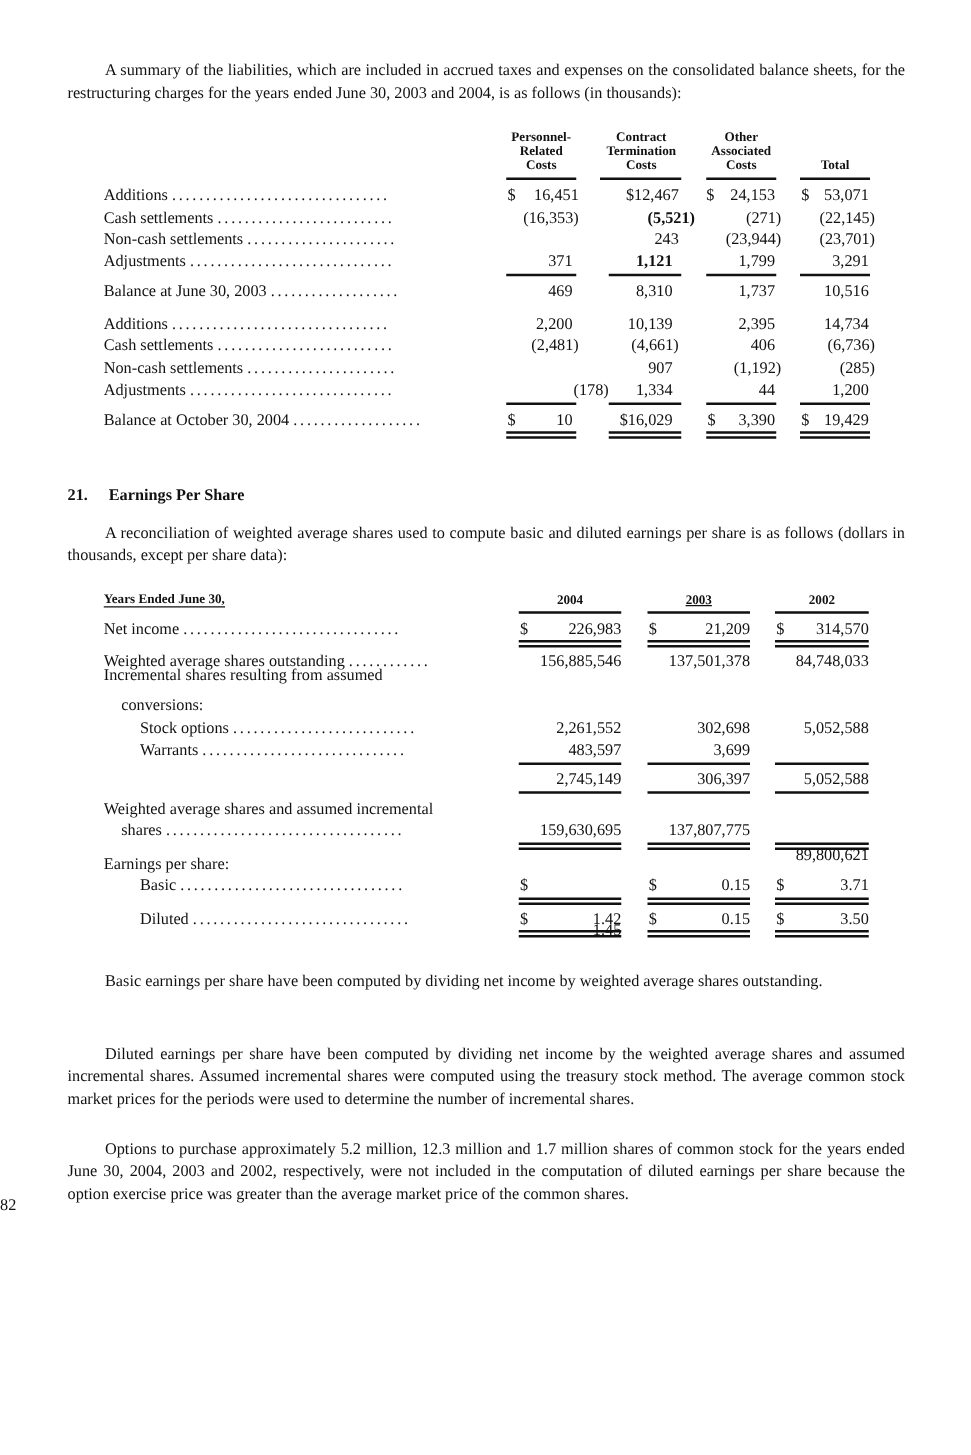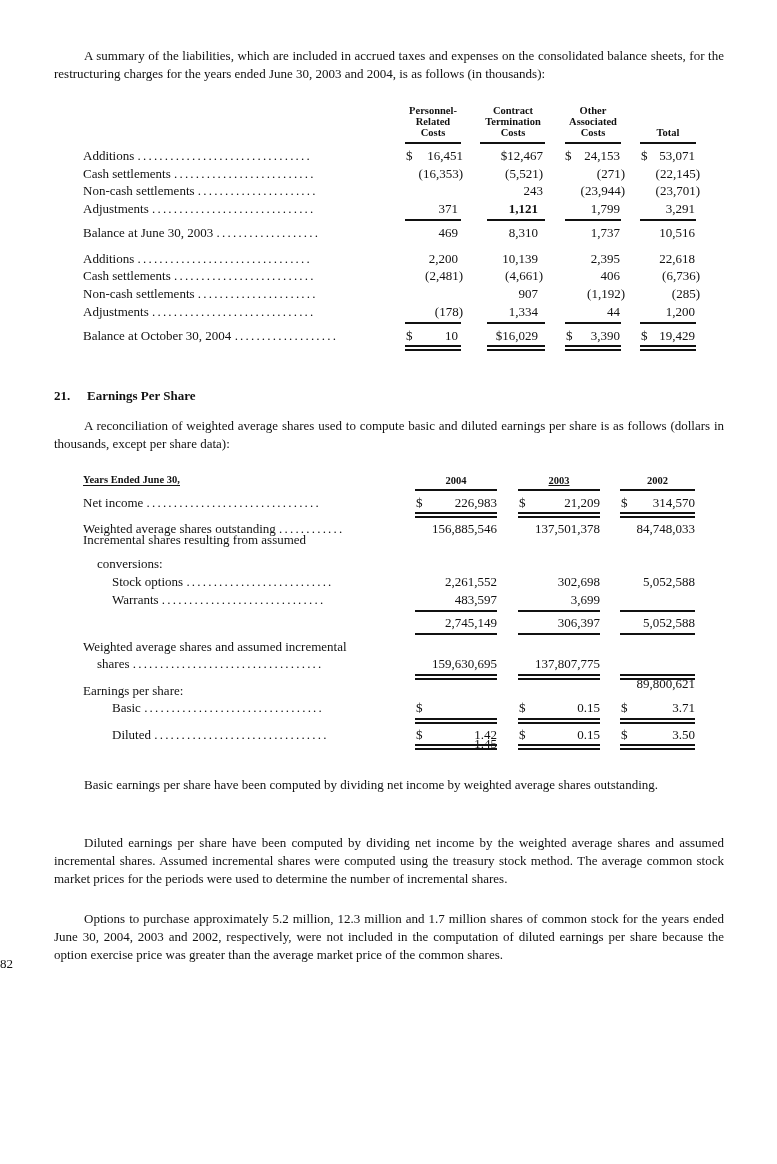--- a/index.html
+++ b/index.html
@@ -68,21 +68,21 @@
   <span class="dollar" style="left:406px; top:148px;">$</span>
   <div class="num-cell" style="left:405px; width:58px; top:148px;">16,451</div>
   <div class="num-cell" style="left:480px; width:63px; top:148px;">$12,467</div>
   <span class="dollar" style="left:565px; top:148px;">$</span>
   <div class="num-cell" style="left:565px; width:55px; top:148px;">24,153</div>
   <span class="dollar" style="left:641px; top:148px;">$</span>
   <div class="num-cell" style="left:640px; width:55px; top:148px;">53,071</div>
 
   <div class="lbl" style="left:83px; top:166px; width:300px;"><span>Cash settlements</span> <span class="dots">..........................</span></div>
   <div class="num-cell" style="left:405px; width:58px; top:166px;">(16,353)</div>
-  <div class="num-cell" style="left:480px; width:63px; top:166px;">(5,521)</div>
+  <div class="num-cell" style="left:493px; width:63px; top:166px;font-weight:bold;">(5,521)</div>
   <div class="num-cell" style="left:560px; width:65px; top:166px;">(271)</div>
   <div class="num-cell" style="left:635px; width:65px; top:166px;">(22,145)</div>
 
   <div class="lbl" style="left:83px; top:183px; width:300px;"><span>Non-cash settlements</span> <span class="dots">......................</span></div>
   <div class="num-cell" style="left:405px; width:58px; top:183px;"></div>
   <div class="num-cell" style="left:480px; width:63px; top:183px;">243</div>
   <div class="num-cell" style="left:560px; width:65px; top:183px;">(23,944)</div>
   <div class="num-cell" style="left:635px; width:65px; top:183px;">(23,701)</div>
 
   <div class="lbl" style="left:83px; top:201px; width:300px;"><span>Adjustments</span> <span class="dots">..............................</span></div>
@@ -99,36 +99,36 @@
   <div class="lbl" style="left:83px; top:225px; width:300px;"><span>Balance at June 30, 2003</span> <span class="dots">...................</span></div>
   <div class="num-cell" style="left:405px; width:53px; top:225px;">469</div>
   <div class="num-cell" style="left:480px; width:58px; top:225px;">8,310</div>
   <div class="num-cell" style="left:560px; width:60px; top:225px;">1,737</div>
   <div class="num-cell" style="left:635px; width:60px; top:225px;">10,516</div>
 
   <div class="lbl" style="left:83px; top:251px; width:300px;"><span>Additions</span> <span class="dots">................................</span></div>
   <div class="num-cell" style="left:405px; width:53px; top:251px;">2,200</div>
   <div class="num-cell" style="left:480px; width:58px; top:251px;">10,139</div>
   <div class="num-cell" style="left:560px; width:60px; top:251px;">2,395</div>
-  <div class="num-cell" style="left:635px; width:60px; top:251px;">22,618</div>
+  <div class="num-cell" style="left:635px; width:60px; top:251px;">14,734</div>
 
   <div class="lbl" style="left:83px; top:268px; width:300px;"><span>Cash settlements</span> <span class="dots">..........................</span></div>
   <div class="num-cell" style="left:405px; width:58px; top:268px;">(2,481)</div>
   <div class="num-cell" style="left:480px; width:63px; top:268px;">(4,661)</div>
   <div class="num-cell" style="left:560px; width:60px; top:268px;">406</div>
   <div class="num-cell" style="left:635px; width:65px; top:268px;">(6,736)</div>
 
   <div class="lbl" style="left:83px; top:286px; width:300px;"><span>Non-cash settlements</span> <span class="dots">......................</span></div>
   <div class="num-cell" style="left:405px; width:58px; top:286px;"></div>
   <div class="num-cell" style="left:480px; width:58px; top:286px;">907</div>
   <div class="num-cell" style="left:560px; width:65px; top:286px;">(1,192)</div>
   <div class="num-cell" style="left:635px; width:65px; top:286px;">(285)</div>
 
   <div class="lbl" style="left:83px; top:304px; width:300px;"><span>Adjustments</span> <span class="dots">..............................</span></div>
-  <div class="num-cell" style="left:405px; width:58px; top:304px;">(178)</div>
+  <div class="num-cell" style="left:429px; width:58px; top:304px;">(178)</div>
   <div class="num-cell" style="left:480px; width:58px; top:304px;">1,334</div>
   <div class="num-cell" style="left:560px; width:60px; top:304px;">44</div>
   <div class="num-cell" style="left:635px; width:60px; top:304px;">1,200</div>
   <div class="rule" style="left:405px; top:322px; width:56px;"></div>
   <div class="rule" style="left:487px; top:322px; width:58px;"></div>
   <div class="rule" style="left:565px; top:322px; width:56px;"></div>
   <div class="rule" style="left:640px; top:322px; width:56px;"></div>
 
   <div class="lbl" style="left:83px; top:328px; width:300px;"><span>Balance at October 30, 2004</span> <span class="dots">...................</span></div>
   <span class="dollar" style="left:406px; top:328px;">$</span>

